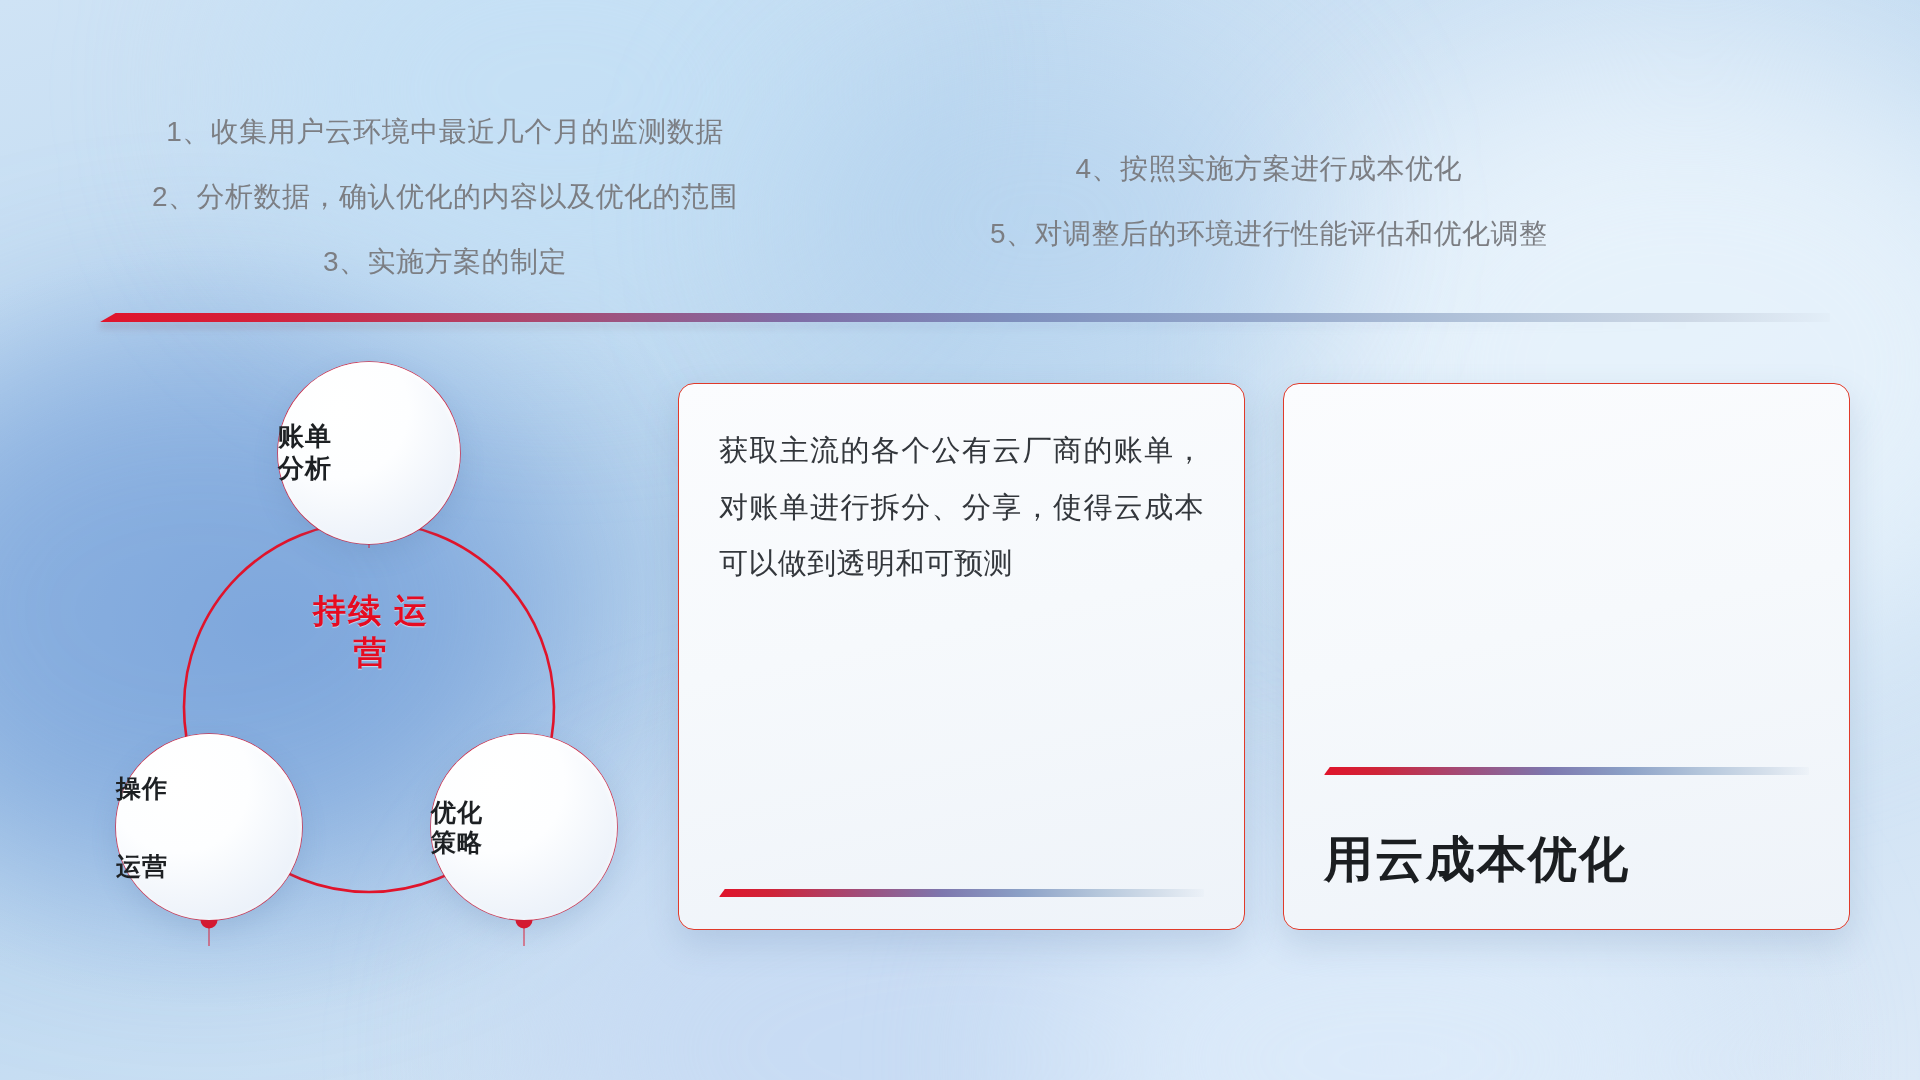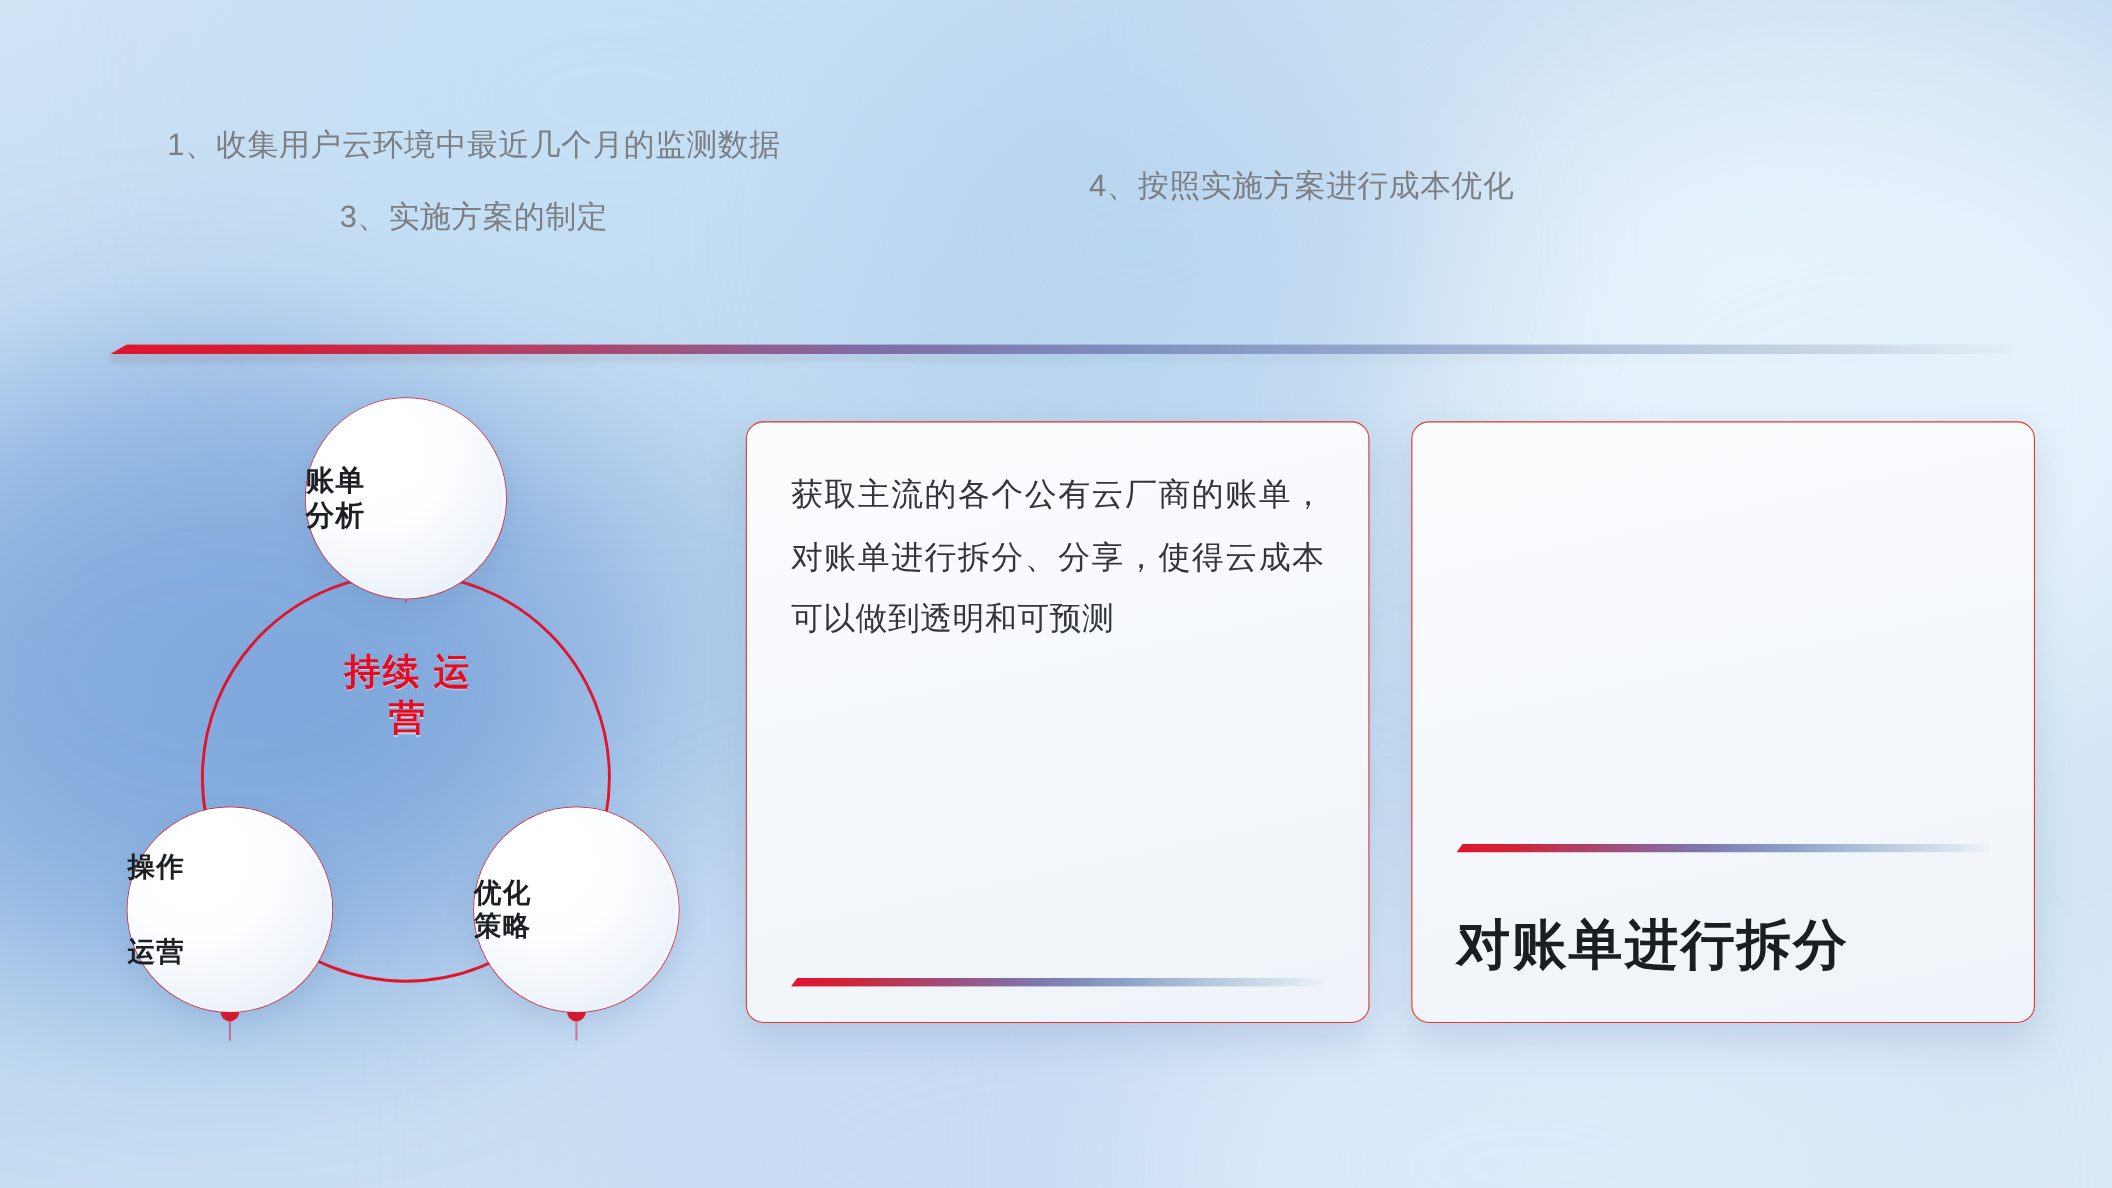--- a/index.html
+++ b/index.html
@@ -196,25 +196,27 @@
 
   <div class="blob blob-a"></div>
   <div class="blob blob-b"></div>
   <div class="blob blob-c"></div>
   <div class="blob blob-d"></div>
   <div class="blob blob-e"></div>
   <div class="blob blob-f"></div>
 
   <div class="list list-left">
     <div class="list-item">1、收集用户云环境中最近几个月的监测数据</div>
+    <div class="list-item">2、分析数据，确认优化的内容以及优化的范围</div>
     <div class="list-item">3、实施方案的制定</div>
   </div>
 
   <div class="list list-right">
     <div class="list-item">4、按照实施方案进行成本优化</div>
+    <div class="list-item">5、对调整后的环境进行性能评估和优化调整</div>
   </div>
 
   <div class="divider-shadow"></div>
   <div class="divider"></div>
 
   <div class="diagram">
 
     <svg width="560" height="600" viewBox="0 0 560 600">
       <defs>
         <linearGradient id="ringFade" x1="0" y1="0" x2="0" y2="1">
@@ -262,17 +264,17 @@
   <div class="card card-left">
     <div class="card-inner">
       <div class="card-body">获取主流的各个公有云厂商的账单，对账单进行拆分、分享，使得云成本可以做到透明和可预测</div>
       <div class="card-rule"></div>
     </div>
   </div>
 
   <div class="card card-right">
     <div class="card-inner">
       <div class="card-rule"></div>
-      <div class="card-title">对账单进行拆分</div>
+      <div class="card-title">用云成本优化</div>
     </div>
   </div>
 
 </div>
 
 </body></html>

